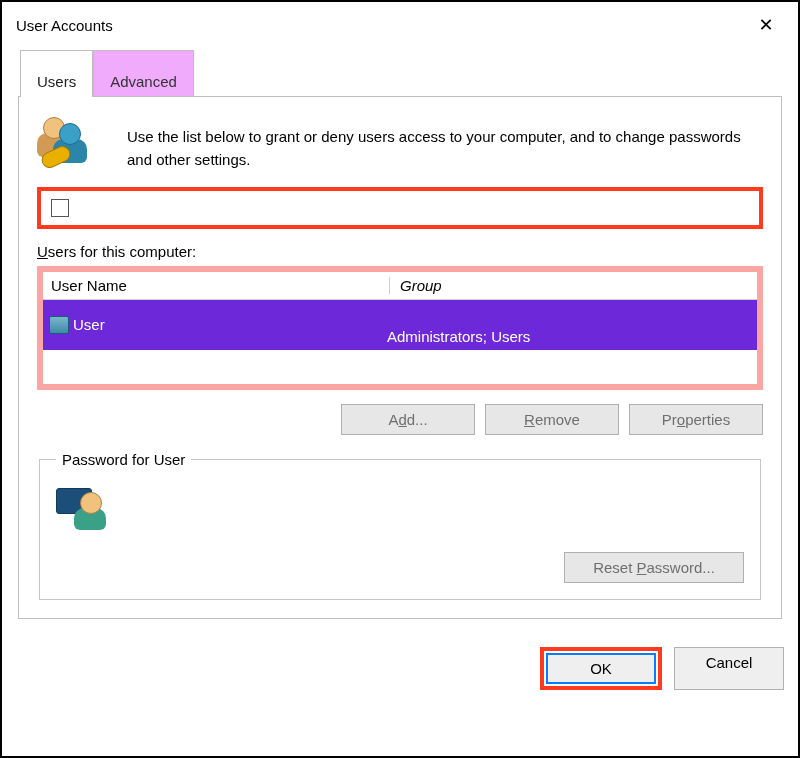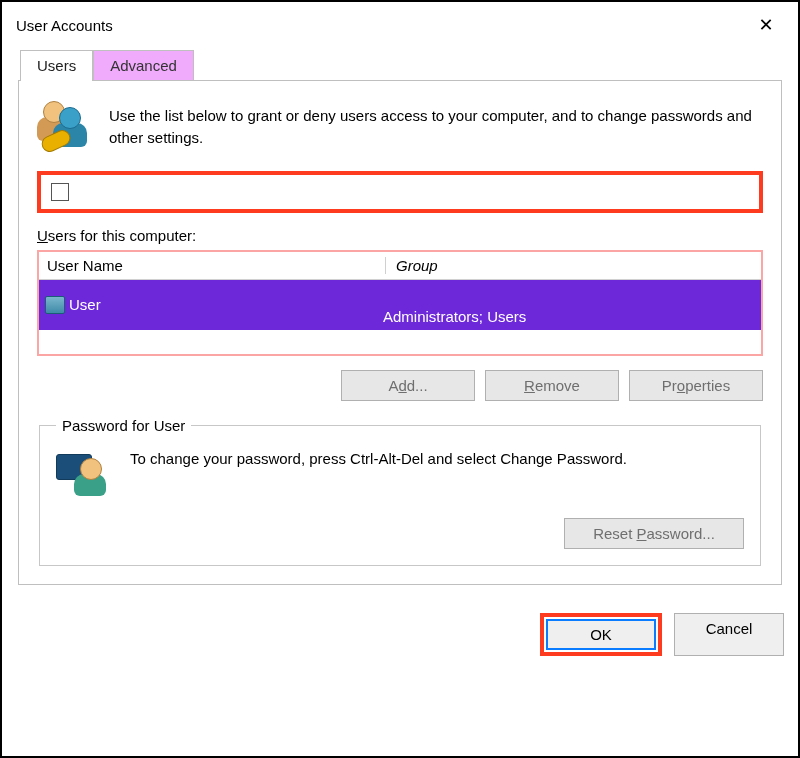--- a/index.html
+++ b/index.html
@@ -31,21 +31,21 @@
   }
   .content { padding: 6px 16px 14px 16px; }
 
   .tabs {
     display: flex;
     align-items: flex-end;
     position: relative;
     margin-left: 2px;
   }
   .tab {
-    padding: 6px 16px 6px 16px;
+    padding: 22px 16px 6px 16px;
     border: 1px solid #bfbfbf;
     border-bottom: none;
     background: #fff;
     position: relative;
     cursor: default;
     color: #222;
   }
   .tab.inactive {
     background: #f0abfc;
     color: #333;
@@ -55,21 +55,21 @@
     z-index: 2;
     margin-bottom: -1px;
     padding-bottom: 7px;
   }
   .panel {
     border: 1px solid #bfbfbf;
     padding: 18px 18px 18px 18px;
     background: #fff;
   }
 
-  .intro-row { display: flex; gap: 16px; align-items: center; margin-bottom: 16px; }
+  .intro-row { display: flex; gap: 34px; align-items: flex-end; margin-bottom: 16px; }
   .users-icon {
     width: 56px; height: 56px; flex: 0 0 56px;
     position: relative;
   }
   .users-icon .head1 { position:absolute; left:6px; top:2px; width:22px; height:22px; border-radius:50%; background:#f1c27d; border:1px solid #b08040; }
   .users-icon .body1 { position:absolute; left:0px; top:18px; width:34px; height:24px; border-radius:10px 10px 6px 6px; background:#d39a55; }
   .users-icon .head2 { position:absolute; left:22px; top:8px; width:22px; height:22px; border-radius:50%; background:#3aa0c8; border:1px solid #1b6b90; }
   .users-icon .body2 { position:absolute; left:16px; top:24px; width:34px; height:24px; border-radius:10px 10px 6px 6px; background:#2b85a8; }
   .users-icon .key   { position:absolute; left:4px; top:34px; width:30px; height:16px; background:#e9b000; border-radius:8px; transform:rotate(-25deg); border:1px solid #a37a00; }
 
@@ -81,22 +81,22 @@
     width: 18px; height: 18px;
     border: 1px solid #555; background:#fff;
     display:inline-block; flex:0 0 18px;
   }
   .dotted-focus { outline: 1px dotted #000; outline-offset: 1px; display:inline-block; padding:0 2px; }
 
   .under-u { text-decoration: underline; text-decoration-skip-ink:none; }
   .label-users { margin: 4px 0 6px 0; color:#000; }
 
   .list {
-    border: 2px solid #fca5a5;
-    height: 106px;
+    border: 6px solid #fca5a5;
+    height: 124px;
     overflow: hidden;
   }
   .list-header {
     display:flex;
     border-bottom: 1px solid #d0d0d0;
     font-weight: 400;
     color:#000;
     padding: 5px 6px 5px 8px;
   }
   .list-header .col-split { border-left:1px solid #d0d0d0; padding-left:10px; }
@@ -215,21 +215,20 @@
     </div>
 
     <fieldset class="pwgroup">
       <legend>Password for User</legend>
       <div class="pw-row">
         <div class="pw-icon">
           <div class="mon"></div>
             <div class="torso"></div>
             <div class="head"></div>
         </div>
-        <div class="pw-text">To change your password, press Ctrl-Alt-Del and select Change Password.</div>
       </div>
       <div class="pw-btnrow">
         <div class="btn" style="min-width:180px">
           <span>Reset </span><span class="under-u">P</span><span>assword...</span>
         </div>
       </div>
     </fieldset>
 
   </div>
 </div>

